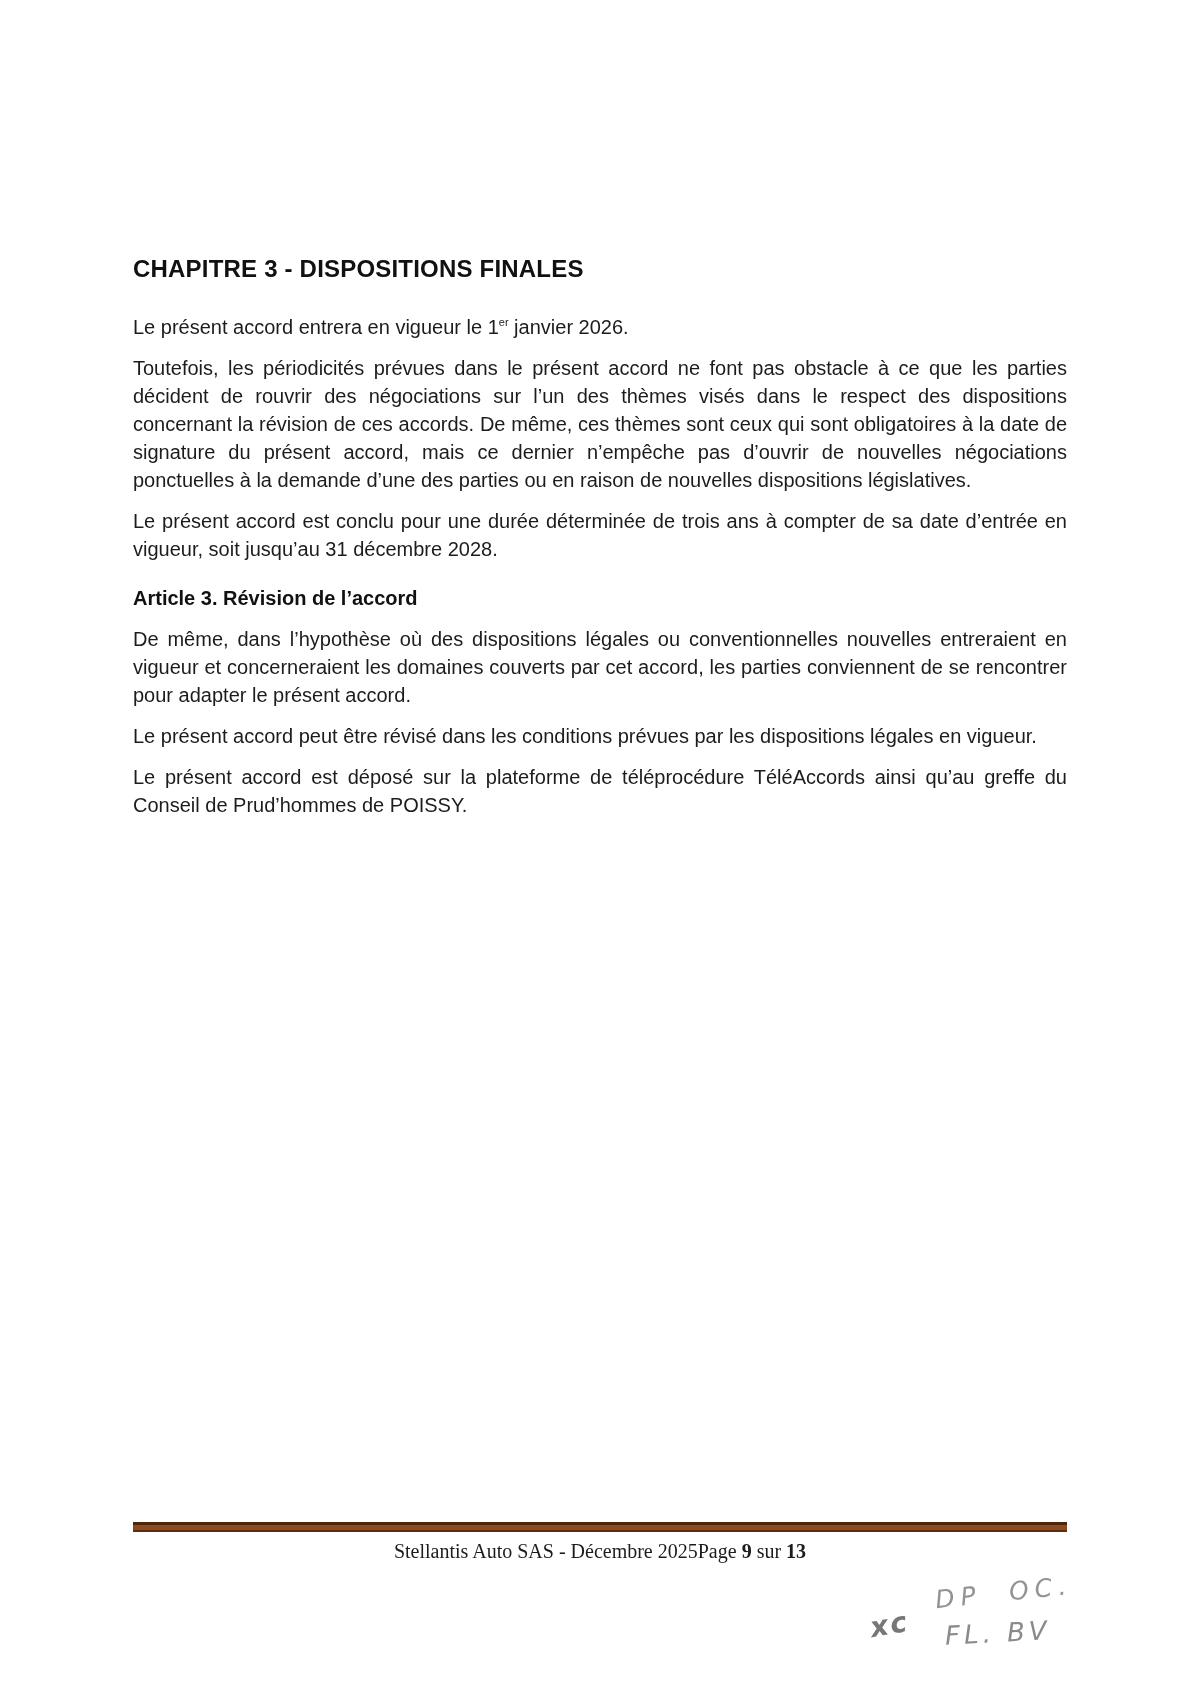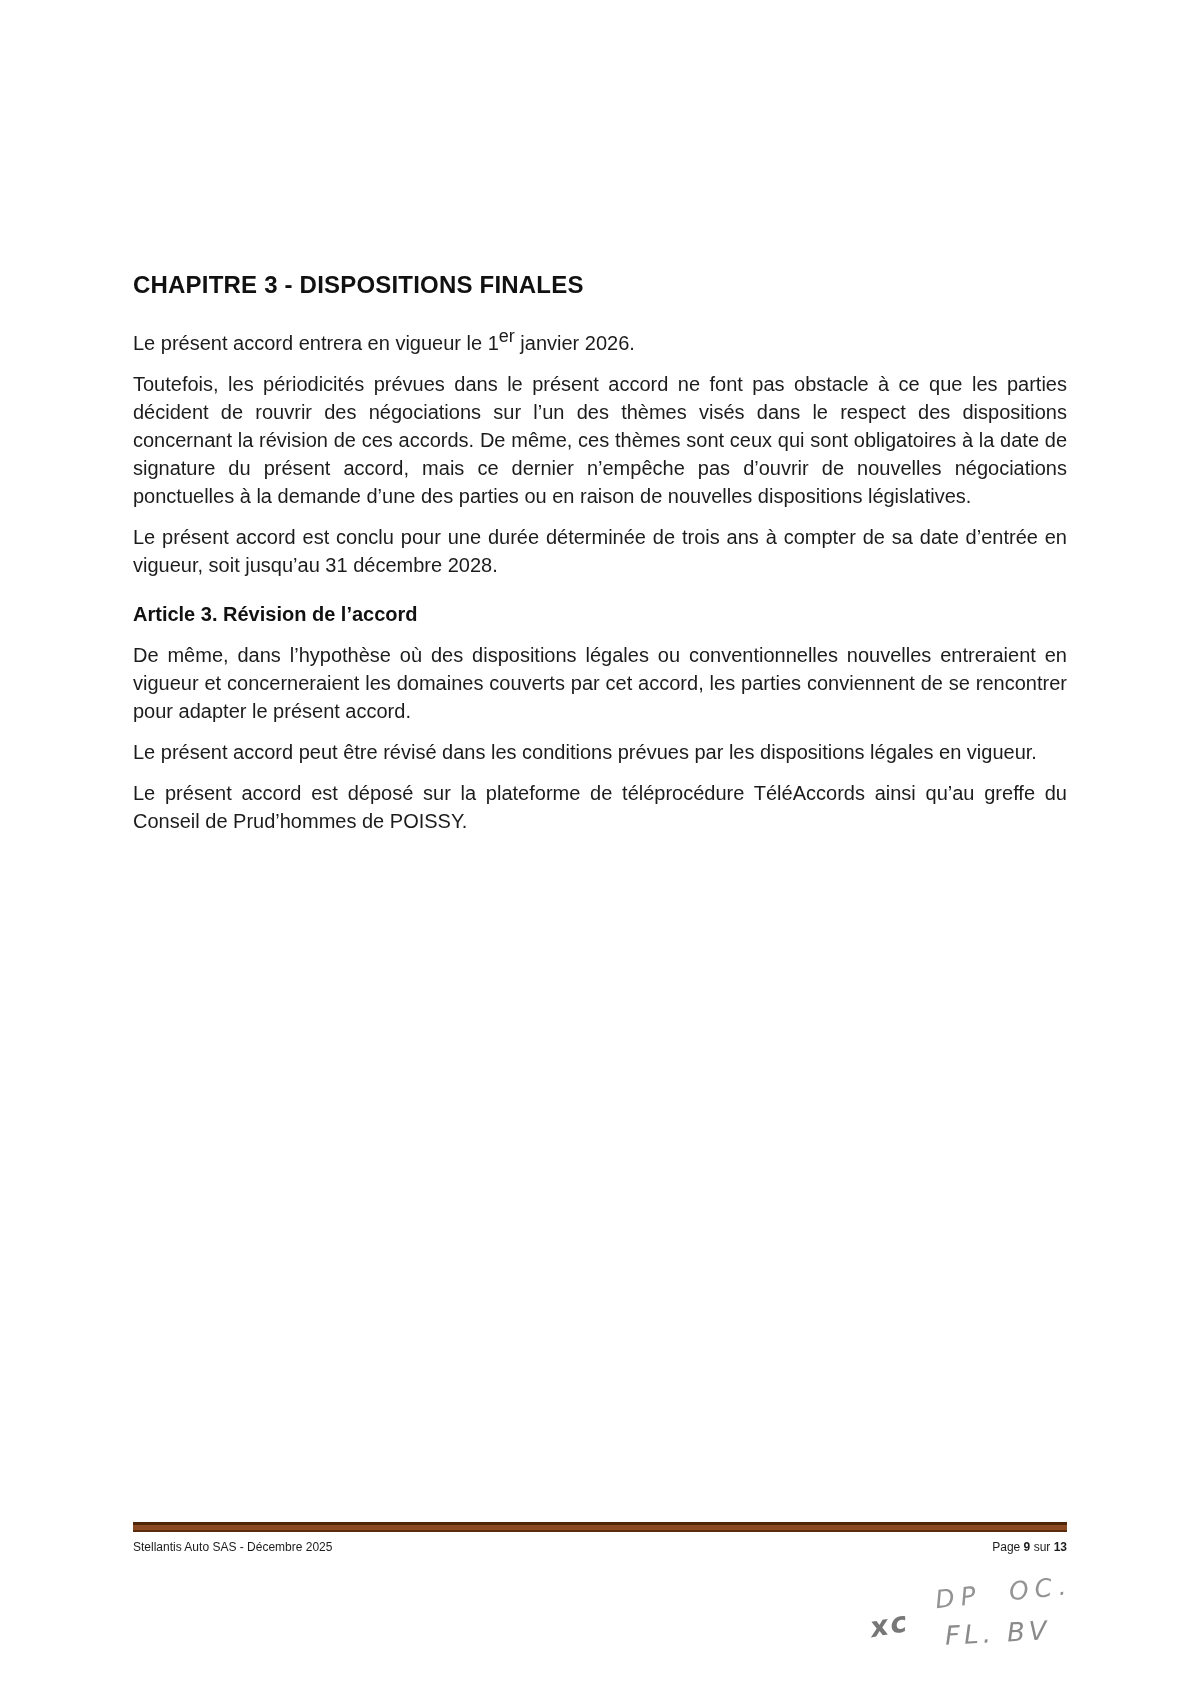--- a/index.html
+++ b/index.html
@@ -14,59 +14,60 @@
   }
   .content {
     position:absolute;
     left:133px; top:255px;
     width:934px;
   }
   .chapter-title {
     font-size:24px;
     font-weight:bold;
     color:#111;
-    margin:16px 0 30px 0;
+    margin:0 0 30px 0;
     letter-spacing:0.2px;
   }
   .article-heading {
     font-size:20px;
     font-weight:bold;
     color:#111;
     margin:24px 0 15px 0;
   }
   .para {
     font-size:20px;
     line-height:28px;
     text-align:justify;
     margin:0 0 13px 0;
   }
   .para sup {
-    font-size:18px;
+    font-size:11px;
     line-height:0;
     vertical-align:super;
   }
   .footer {
     position:absolute;
     left:133px;
     width:934px;
     top:1522px;
   }
   .footer-rule {
     height:5px;
     background:#8a4a22;
     border-top:3px solid #4e2708;
     border-bottom:2px solid #5b2d0c;
     margin-bottom:8px;
   }
   .footer-row {
     display:flex;
-    justify-content:space-between;
+    justify-content:center;
     align-items:baseline;
-    font-size:12px;
+    font-size:20px;
     color:#1c1c1c;
+    font-family:Liberation Serif, serif;
   }
   .footer-page b { font-weight:bold; }
   .handwriting {
     position:absolute;
     left:840px; top:1570px;
     width:300px; height:120px;
     color:#8d8d8d;
     font-family:"DejaVu Sans", sans-serif;
     font-style:italic;
     pointer-events:none;

